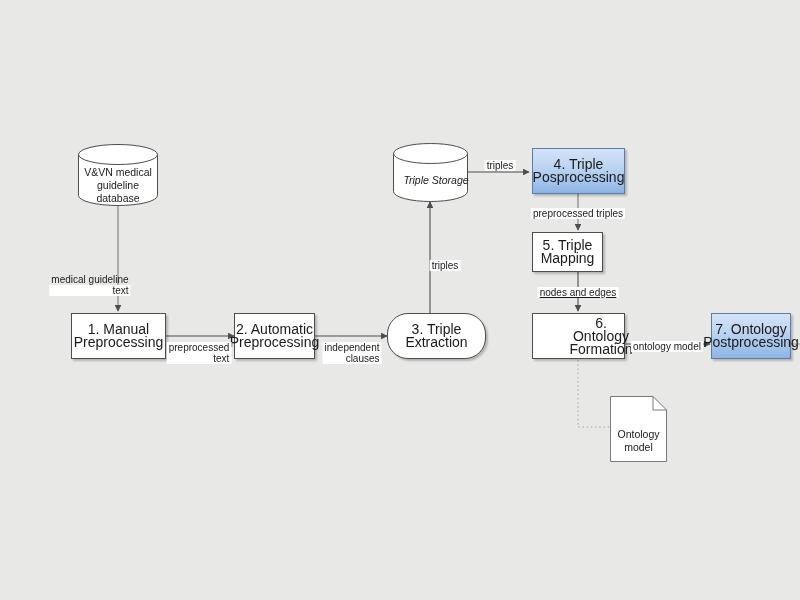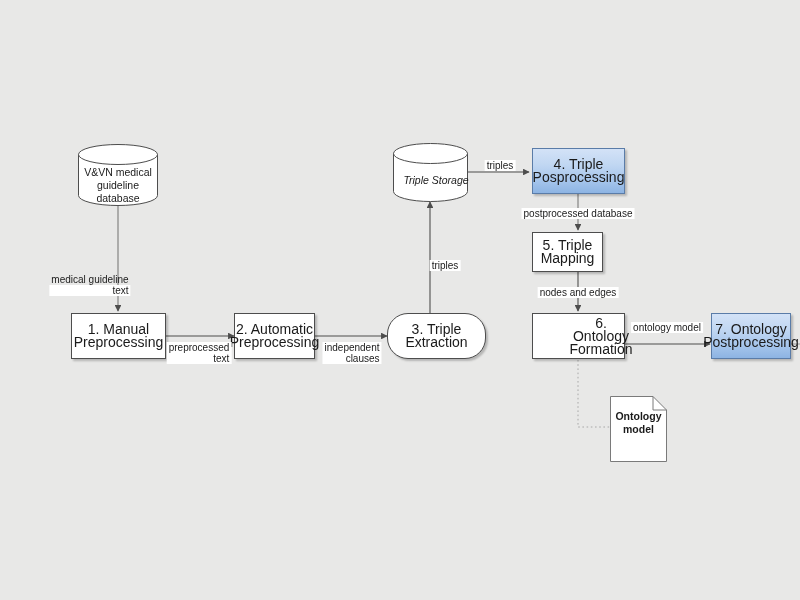--- a/index.html
+++ b/index.html
@@ -197,21 +197,21 @@
       <span>7. Ontology</span>
       <span>Postprocessing</span>
     </span>
   </div>
 
   <div class="doc" style="left:610px; top:396px; width:57px; height:66px;">
     <svg width="57" height="66" viewBox="0 0 57 66">
       <path d="M 0.5 0.5 L 43 0.5 L 56.5 14 L 56.5 65.5 L 0.5 65.5 Z" fill="#ffffff" stroke="#7a7a7a" stroke-width="1"></path>
       <path d="M 43 0.5 L 43 14 L 56.5 14" fill="none" stroke="#7a7a7a" stroke-width="1"></path>
     </svg>
-    <div class="doc-label" style="top:14px;font-weight:bold;">
+    <div class="doc-label" style="top:32px;">
       <div>Ontology</div>
       <div>model</div>
     </div>
   </div>
 
   <div class="elabel" style="left:90px; top:242px;">
     <i class="plain">medical guideline</i>
     <i>text</i>
   </div>
 
@@ -227,24 +227,24 @@
 
   <div class="elabel" style="left:445px; top:260px;">
     <i>triples</i>
   </div>
 
   <div class="elabel" style="left:500px; top:160px;">
     <i>triples</i>
   </div>
 
   <div class="elabel" style="left:578px; top:208px;">
-    <i>postprocessed database</i>
-  </div>
-
-  <div class="elabel" style="left:578px; top:287px;">
+    <i>preprocessed triples</i>
+  </div>
+
+  <div class="elabel" style="left:578px; top:287px;text-decoration:underline;">
     <i>nodes and edges</i>
   </div>
 
-  <div class="elabel" style="left:667px; top:322px;">
+  <div class="elabel" style="left:667px; top:341px;">
     <i>ontology model</i>
   </div>
 
 </div>
 
 </body></html>

